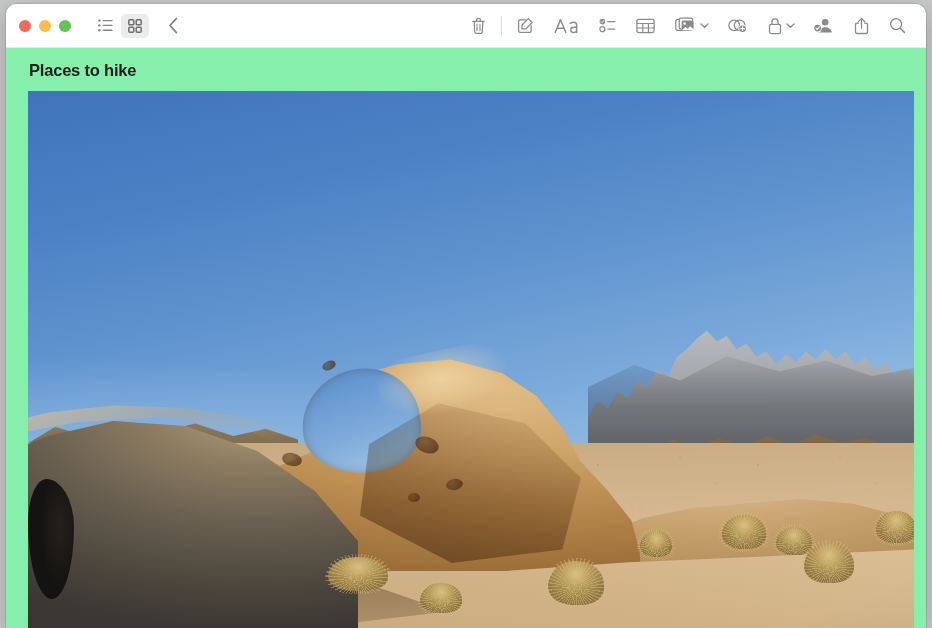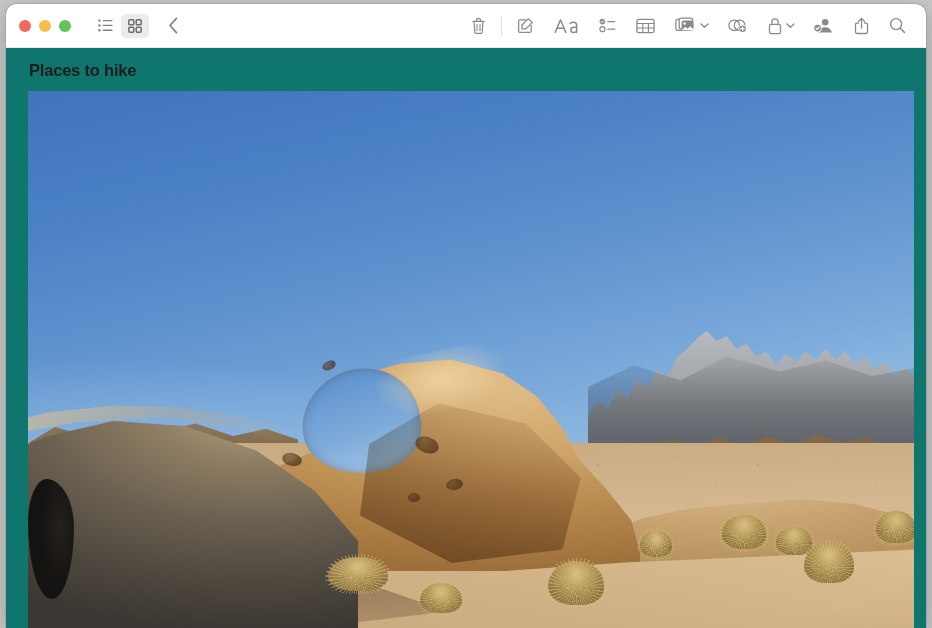--- a/index.html
+++ b/index.html
@@ -7,21 +7,21 @@
     width: 932px; height: 628px;
     background: #c8c8c8;
     font-family: "Liberation Sans", sans-serif;
     overflow: hidden;
   }
 
   .window {
     position: absolute;
     left: 6px; top: 4px;
     width: 920px; height: 624px;
-    background: #0f766e;
+    background: #86efac;
     border-radius: 10px 10px 0 0;
     box-shadow: 0 0 0 0.5px rgba(0,0,0,0.18), 0 6px 24px rgba(0,0,0,0.22);
     overflow: hidden;
   }
 
   
   .toolbar {
     position: relative;
     height: 44px;
     background: #ffffff;

